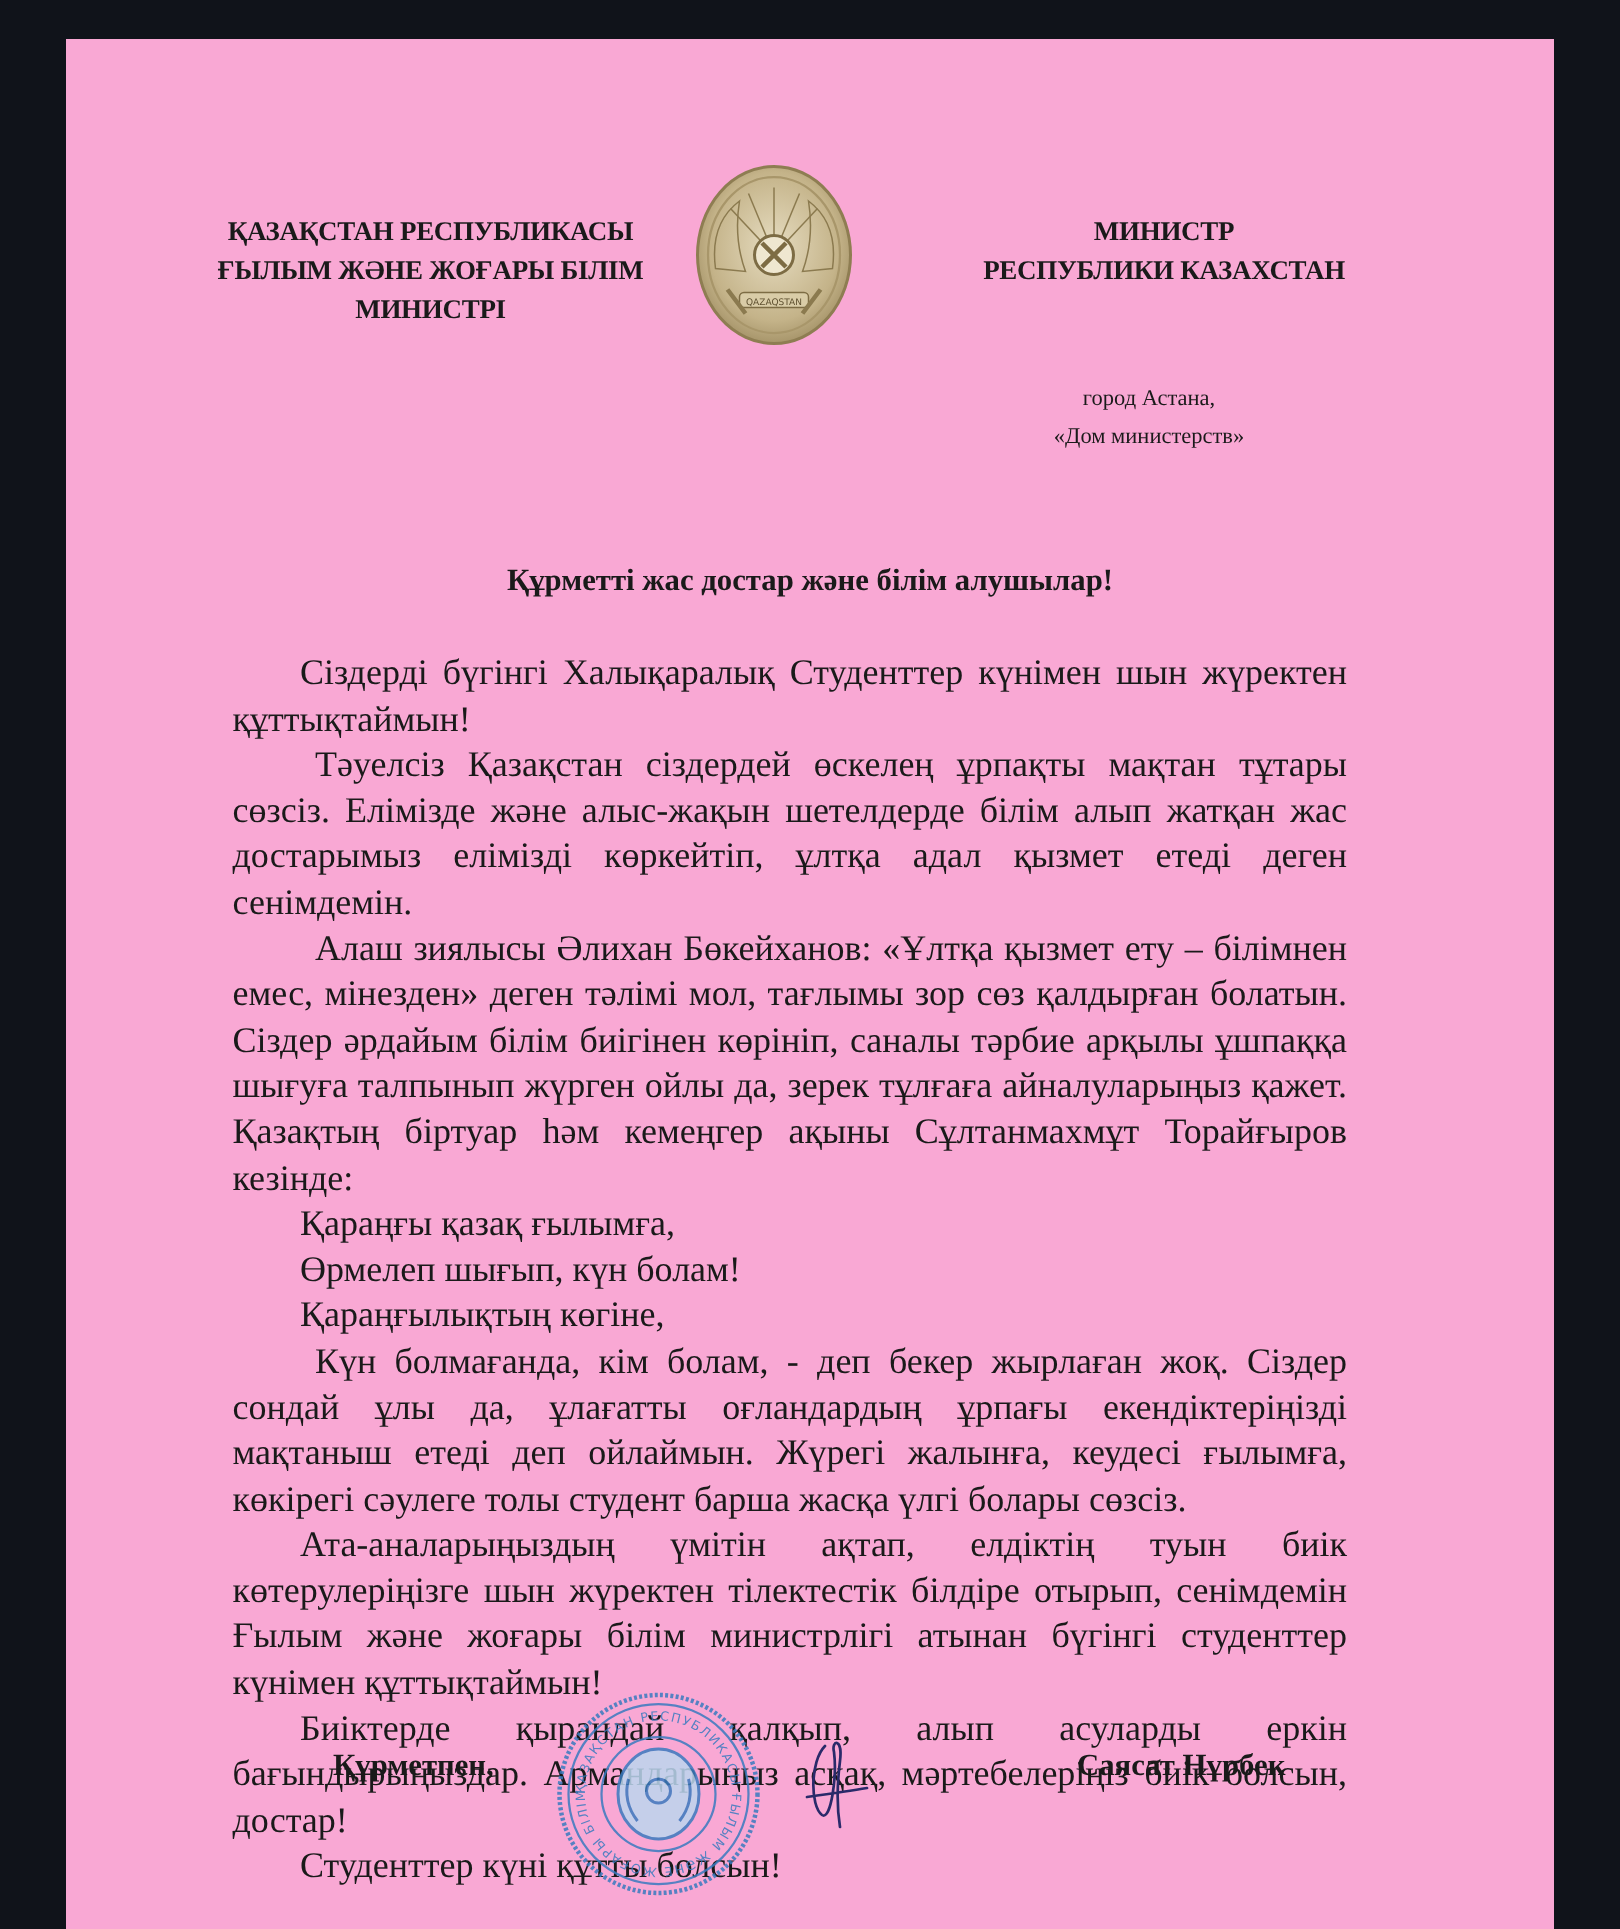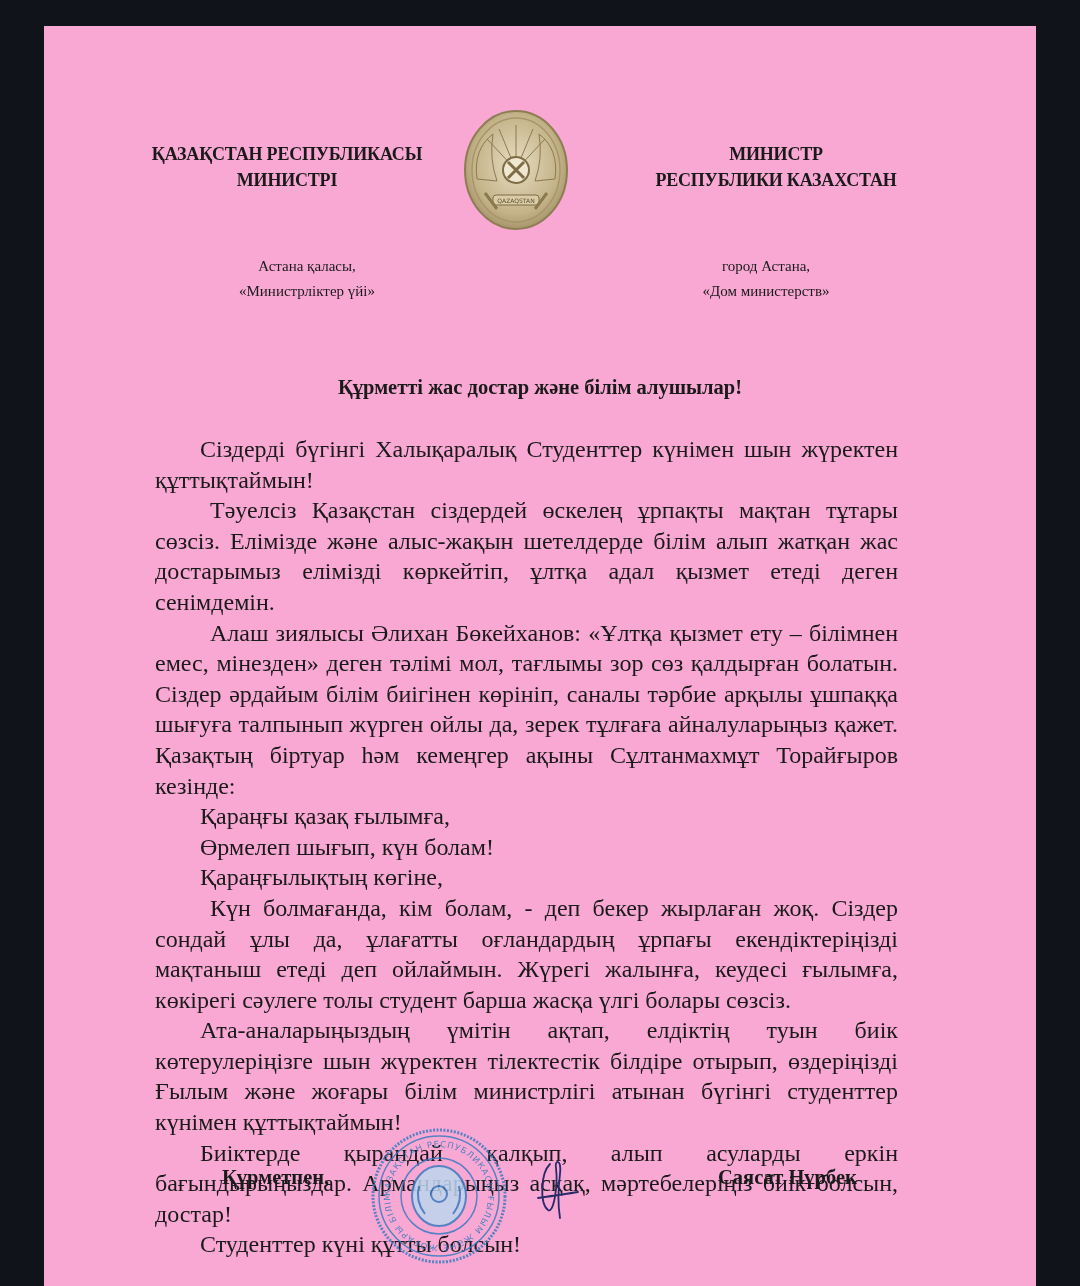--- a/index.html
+++ b/index.html
@@ -51,20 +51,21 @@
   .stamp { position: absolute; left: 325px; top: 1100px; width: 140px; height: 140px; opacity: 0.85; }
   .signature { position: absolute; left: 492px; top: 1128px; width: 44px; height: 70px; }
 </style>
 </head>
 <body>
 
 <div class="page">
 
   <div class="hdr left">
     <div>ҚАЗАҚСТАН РЕСПУБЛИКАСЫ</div>
+    <div>ҒЫЛЫМ ЖӘНЕ ЖОҒАРЫ БІЛІМ</div>
     <div>МИНИСТРІ</div>
   </div>
 
   <svg class="emblem" viewBox="0 0 106 122">
     <defs>
       <radialGradient id="gold" cx="50%" cy="45%" r="60%">
         <stop offset="0%" stop-color="#e6dcc0"></stop>
         <stop offset="70%" stop-color="#c4b389"></stop>
         <stop offset="100%" stop-color="#9c8a5f"></stop>
       </radialGradient>
@@ -85,40 +86,36 @@
     <rect x="30" y="86" width="46" height="10" rx="3" fill="#d9cca7" stroke="#7d6c44" stroke-width="1"></rect>
     <text x="53" y="94" text-anchor="middle" font-size="6" fill="#5e5030" font-family="DejaVu Sans, sans-serif">QAZAQSTAN</text>
     <path d="M22 84 L34 100 M84 84 L72 100" stroke="#8b7a4f" stroke-width="3"></path>
   </svg>
 
   <div class="hdr right">
     <div>МИНИСТР</div>
     <div>РЕСПУБЛИКИ КАЗАХСТАН</div>
   </div>
 
-  <div class="addr left">
-    <div>Астана қаласы,</div>
-    <div>«Министрліктер үйі»</div>
-  </div>
   <div class="addr right">
     <div>город Астана,</div>
     <div>«Дом министерств»</div>
   </div>
 
   <div class="title">Құрметті жас достар және білім алушылар!</div>
 
   <div class="body">
     <p class="p">Сіздерді бүгінгі Халықаралық Студенттер күнімен шын жүректен құттықтаймын!</p>
     <p class="p ind2">Тәуелсіз Қазақстан сіздердей өскелең ұрпақты мақтан тұтары сөзсіз. Елімізде және алыс-жақын шетелдерде білім алып жатқан жас достарымыз елімізді көркейтіп, ұлтқа адал қызмет етеді деген сенімдемін.</p>
     <p class="p ind2">Алаш зиялысы Әлихан Бөкейханов: «Ұлтқа қызмет ету – білімнен емес, мінезден» деген тәлімі мол, тағлымы зор сөз қалдырған болатын. Сіздер әрдайым білім биігінен көрініп, саналы тәрбие арқылы ұшпаққа шығуға талпынып жүрген ойлы да, зерек тұлғаға айналуларыңыз қажет. Қазақтың біртуар һәм кемеңгер ақыны Сұлтанмахмұт Торайғыров кезінде:</p>
     <p class="verse">Қараңғы қазақ ғылымға,</p>
     <p class="verse">Өрмелеп шығып, күн болам!</p>
     <p class="verse">Қараңғылықтың көгіне,</p>
     <p class="p ind2">Күн болмағанда, кім болам, - деп бекер жырлаған жоқ. Сіздер сондай ұлы да, ұлағатты оғландардың ұрпағы екендіктеріңізді мақтаныш етеді деп ойлаймын. Жүрегі жалынға, кеудесі ғылымға, көкірегі сәулеге толы студент барша жасқа үлгі болары сөзсіз.</p>
-    <p class="p">Ата-аналарыңыздың үмітін ақтап, елдіктің туын биік көтерулеріңізге шын жүректен тілектестік білдіре отырып, өздеріңізді Ғылым және жоғары білім министрлігі атынан бүгінгі студенттер күнімен құттықтаймын!</p>
+    <p class="p">Ата-аналарыңыздың үмітін ақтап, елдіктің туын биік көтерулеріңізге шын жүректен тілектестік білдіре отырып, сенімдемін Ғылым және жоғары білім министрлігі атынан бүгінгі студенттер күнімен құттықтаймын!</p>
     <p class="p">Биіктерде қырандай қалқып, алып асуларды еркін бағындырыңыздар. Армандарыңыз асқақ, мәртебелеріңіз биік болсын, достар!</p>
     <p class="p">Студенттер күні құтты болсын!</p>
   </div>
 
   <div class="sign-left">Құрметпен,</div>
 
   <svg class="stamp" viewBox="0 0 140 140">
     <circle cx="70" cy="70" r="66" fill="none" stroke="#3a7bbf" stroke-width="3" stroke-dasharray="2 1.5"></circle>
     <circle cx="70" cy="70" r="60" fill="none" stroke="#3a7bbf" stroke-width="1.5"></circle>
     <circle cx="70" cy="70" r="38" fill="none" stroke="#3a7bbf" stroke-width="1.5"></circle>

